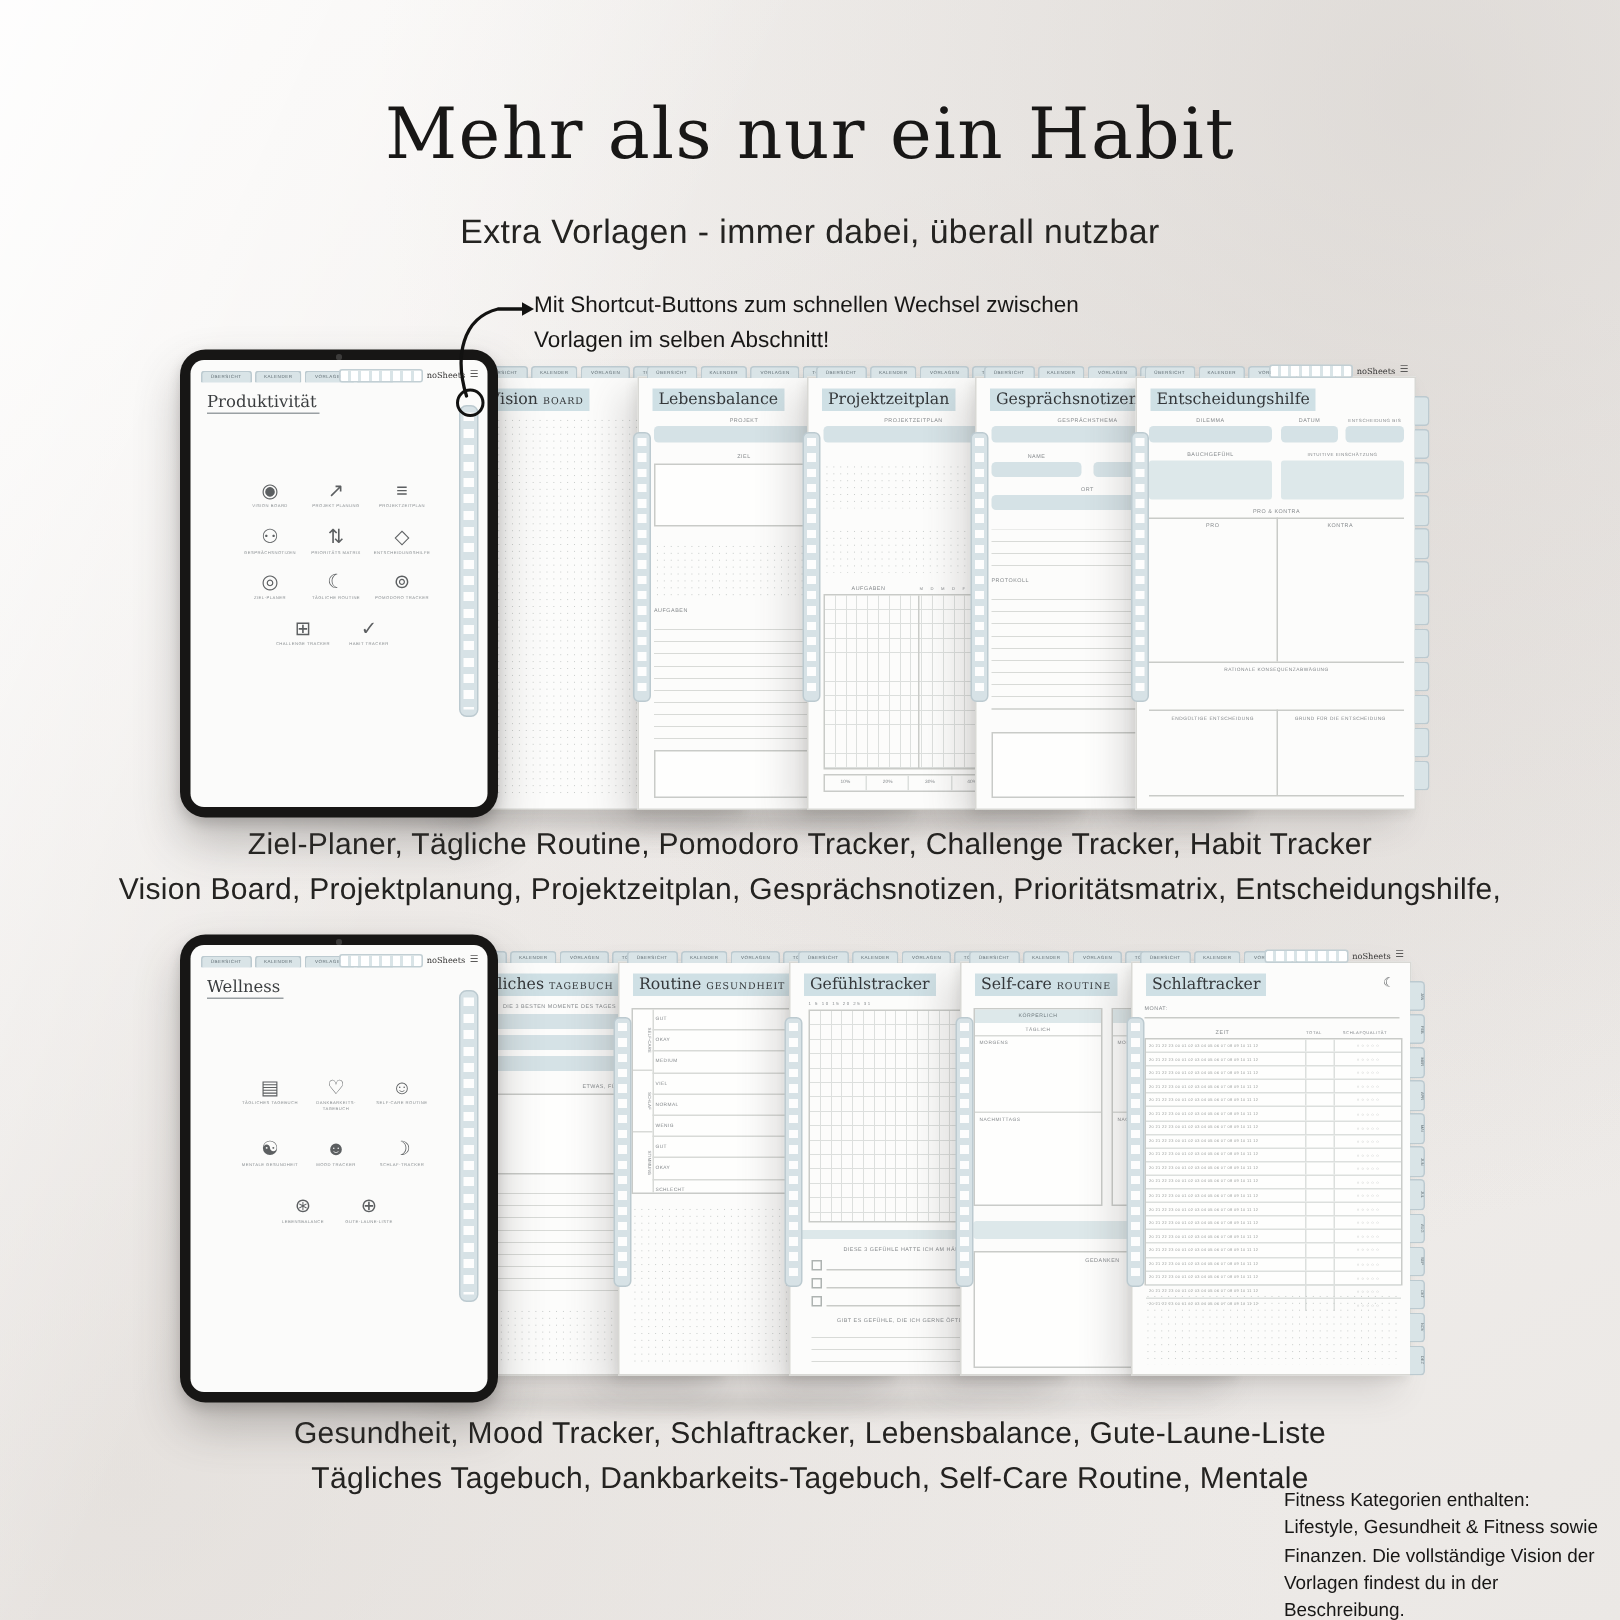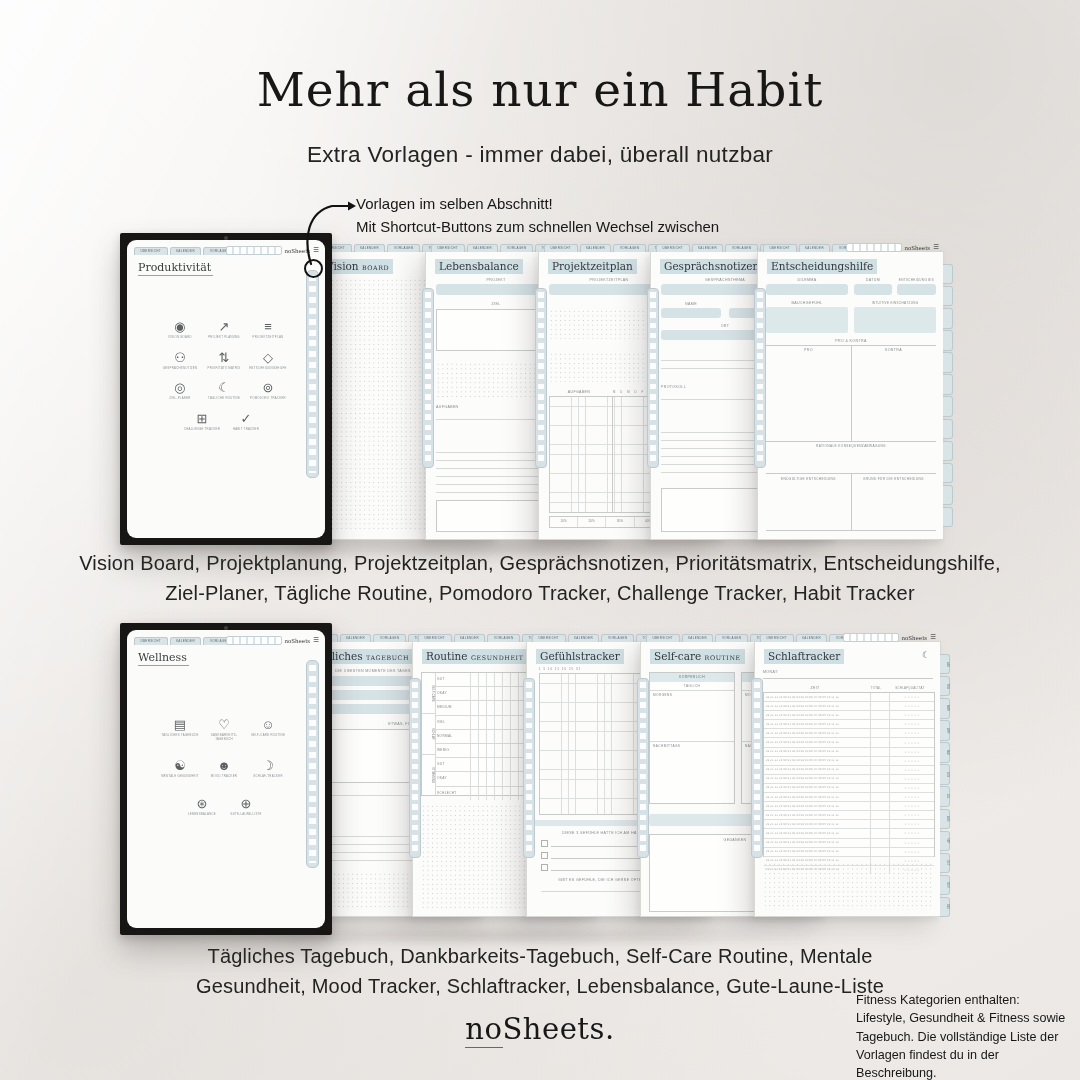--- a/index.html
+++ b/index.html
@@ -11,21 +11,21 @@
       radial-gradient(ellipse at 70% 45%, rgba(214,209,204,.35), transparent 45%),
       radial-gradient(ellipse at 8% 92%, rgba(219,214,209,.5), transparent 55%),
       linear-gradient(150deg,#f7f5f3 0%,#f1eeec 55%,#ebe8e5 100%);}
   .h1{position:absolute;top:62px;left:0;width:100%;text-align:center;
     font-family:"DejaVu Serif",serif;font-weight:400;font-size:47px;letter-spacing:1px;color:#181716;}
   .subtitle{position:absolute;top:142px;left:0;width:100%;text-align:center;font-size:22.5px;color:#242321;letter-spacing:.3px;}
   .annotation{position:absolute;left:356px;top:193px;width:420px;font-size:15px;line-height:1.5;color:#181716;}
   .arrow-svg{position:absolute;left:300px;top:196px;width:62px;height:70px;z-index:70;}
   .ring{position:absolute;left:304px;top:259px;width:15px;height:15px;border:2.6px solid #121211;border-radius:50%;z-index:71;}
   
-  .tablet{position:absolute;width:212px;height:312px;background:#171615;border-radius:2px;z-index:30;
+  .tablet{position:absolute;width:212px;height:312px;background:#171615;border-radius:17px;z-index:30;
     box-shadow:0 16px 30px rgba(70,66,62,.30), 0 4px 8px rgba(70,66,62,.22);}
   .cam{position:absolute;top:3px;left:50%;margin-left:-2px;width:3.5px;height:3.5px;border-radius:50%;background:#3c3b3a;}
   .screen{position:absolute;inset:7px;background:#fbfbfa;border-radius:9px;overflow:hidden;}
   .stitle{position:absolute;top:21px;left:11px;font-family:"DejaVu Serif",serif;font-size:11px;color:#3a3d3f;
     border-bottom:.8px solid #9aa0a3;padding:0 2px 1px 0;}
   .tstrip{position:absolute;right:6px;top:30px;width:11px;height:206px;background:#d7e2e6;border:.6px solid #bccad0;border-radius:5px;}
   .tstrip::after{content:"";position:absolute;inset:4px 2px;background:repeating-linear-gradient(to bottom,#fdfdfd 0 6px,rgba(0,0,0,0) 6px 10.9px);}
   
   .tabs{position:absolute;display:flex;gap:2px;align-items:flex-end;height:9px;}
   .tab{background:#d9e4e7;border:.5px solid #bccad0;border-bottom:none;border-radius:2.5px 2.5px 0 0;
@@ -88,22 +88,22 @@
 </style>
 </head>
 <body>
 
 <div class="stage">
 
   <div class="h1">Mehr als nur ein Habit</div>
   <div class="subtitle">Extra Vorlagen - immer dabei, überall nutzbar</div>
 
   <div class="annotation">
+    <div>Mit Shortcut-Buttons zum schnellen Wechsel zwischen</div>
     <div>Vorlagen im selben Abschnitt!</div>
-    <div>Mit Shortcut-Buttons zum schnellen Wechsel zwischen</div>
   </div>
   <svg class="arrow-svg" viewBox="0 0 62 70">
     <path d="M11,68 C3,42 8,16 32,10 L48,10" fill="none" stroke="#121211" stroke-width="2.2" stroke-linecap="round"></path>
     <polygon points="48,5.5 56,10 48,14.5" fill="#121211"></polygon>
   </svg>
   <div class="ring"></div>
 
   <div class="ground" style="left:150px;top:540px;width:700px;"></div>
   <div class="ground" style="left:150px;top:928px;width:700px;"></div>
 
@@ -319,22 +319,22 @@
               <div class="iglyph">✓</div>
               <div class="ilabel">HABIT TRACKER</div>
             </div>
         </div>
       </div>
       <div class="tstrip"></div>
     </div>
   </div>
 
   <div class="caption" style="top:548px;">
+    <div>Ziel-Planer, Tägliche Routine, Pomodoro Tracker, Challenge Tracker, Habit Tracker</div>
     <div>Vision Board, Projektplanung, Projektzeitplan, Gesprächsnotizen, Prioritätsmatrix, Entscheidungshilfe,</div>
-    <div>Ziel-Planer, Tägliche Routine, Pomodoro Tracker, Challenge Tracker, Habit Tracker</div>
   </div>
 
   <div class="card" style="left:298px;top:641px;height:274px;z-index:10;">
     <div class="tabs">
       <span class="tab">ÜBERSICHT</span>
       <span class="tab">KALENDER</span>
       <span class="tab">VORLAGEN</span>
       <span class="tab">TO-DO</span>
     </div>
     <div class="strip"></div>
@@ -679,26 +679,25 @@
               <div class="iglyph">⊕</div>
               <div class="ilabel">GUTE-LAUNE-LISTE</div>
             </div>
         </div>
       </div>
       <div class="tstrip"></div>
     </div>
   </div>
 
   <div class="caption" style="top:941px;">
+    <div>Gesundheit, Mood Tracker, Schlaftracker, Lebensbalance, Gute-Laune-Liste</div>
     <div>Tägliches Tagebuch, Dankbarkeits-Tagebuch, Self-Care Routine, Mentale</div>
-    <div>Gesundheit, Mood Tracker, Schlaftracker, Lebensbalance, Gute-Laune-Liste</div>
-  </div>
-
-  <div class="logo"><span class="u">no</span><span>Sheets.</span></div>
+  </div>
+
 
   <div class="footnote">
     <div>Fitness Kategorien enthalten:</div>
     <div>Lifestyle, Gesundheit &amp; Fitness sowie</div>
-    <div>Tagebuch. Die vollständige Liste der</div>
+    <div>Finanzen. Die vollständige Vision der</div>
     <div>Vorlagen findest du in der Beschreibung.</div>
   </div>
 
 </div>
 
 </body></html>

